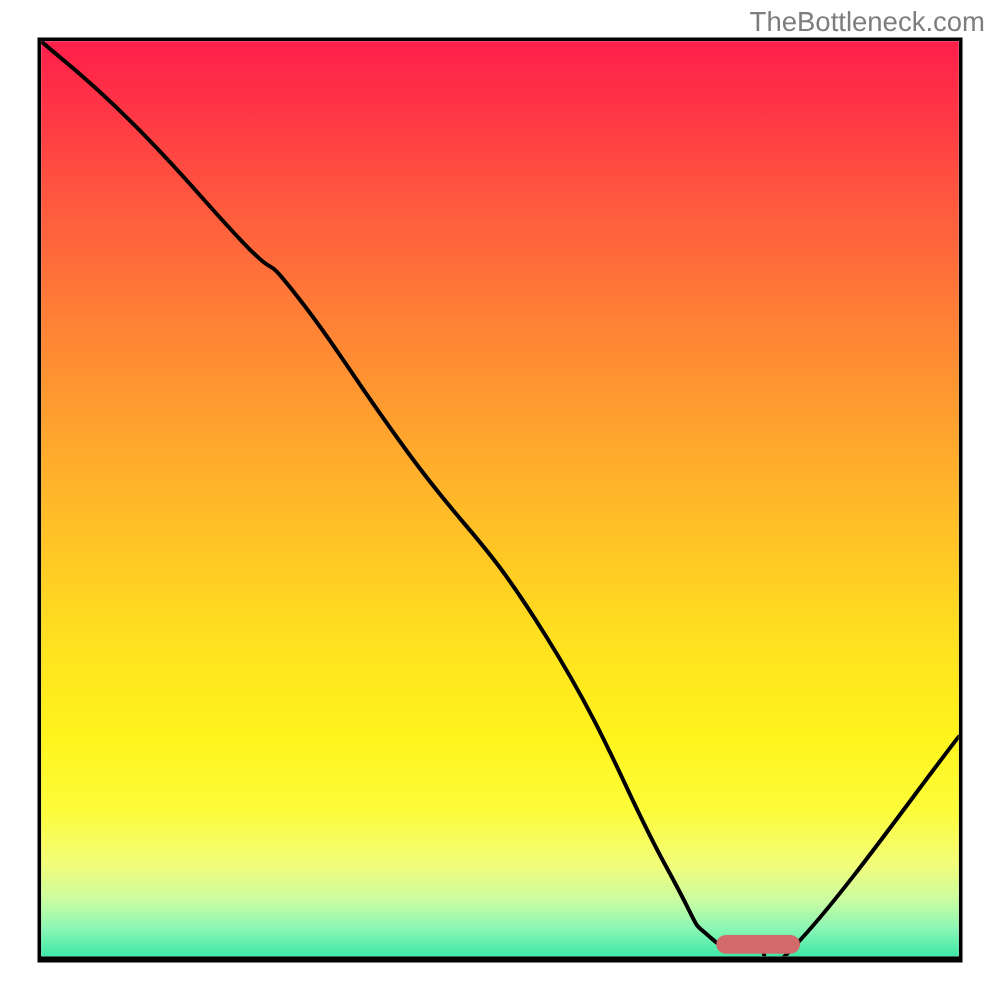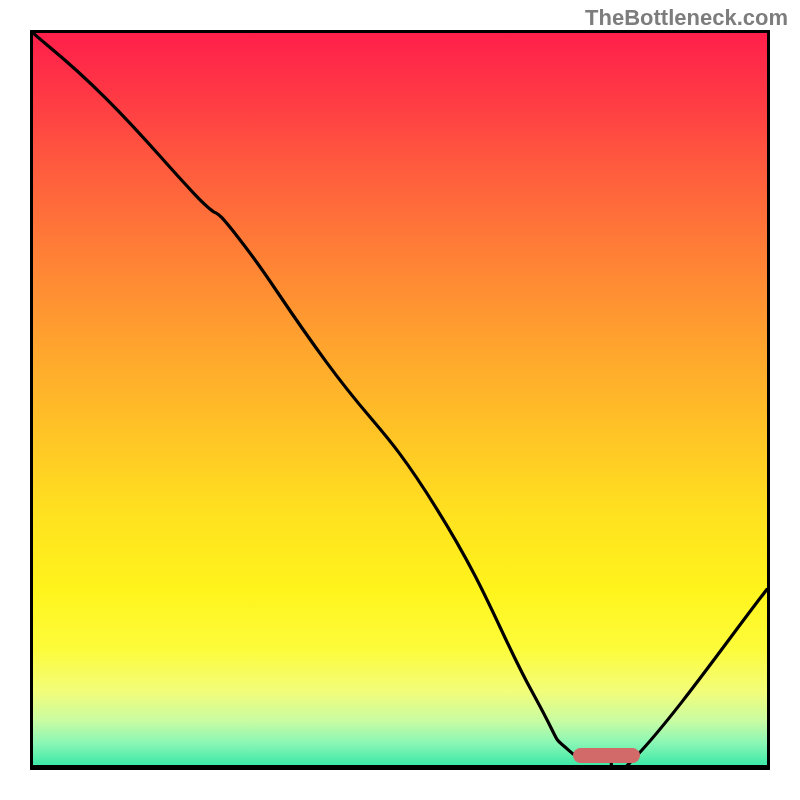--- a/index.html
+++ b/index.html
@@ -10,21 +10,21 @@
     position: relative;
     font-family: Arial, sans-serif;
     overflow: hidden;
   }
   .watermark {
     position: absolute;
     top: 5px;
     right: 12px;
     color: #7d7d7d;
     font-size: 22px;
-    font-weight: 700;
+    font-weight: 400;
     z-index: 10;
   }
   .plot-area {
     position: absolute;
     top: 30px;
     left: 30px;
     width: 740px;
     height: 740px;
     border-top: 3px solid #000;
     border-left: 3px solid #000;

